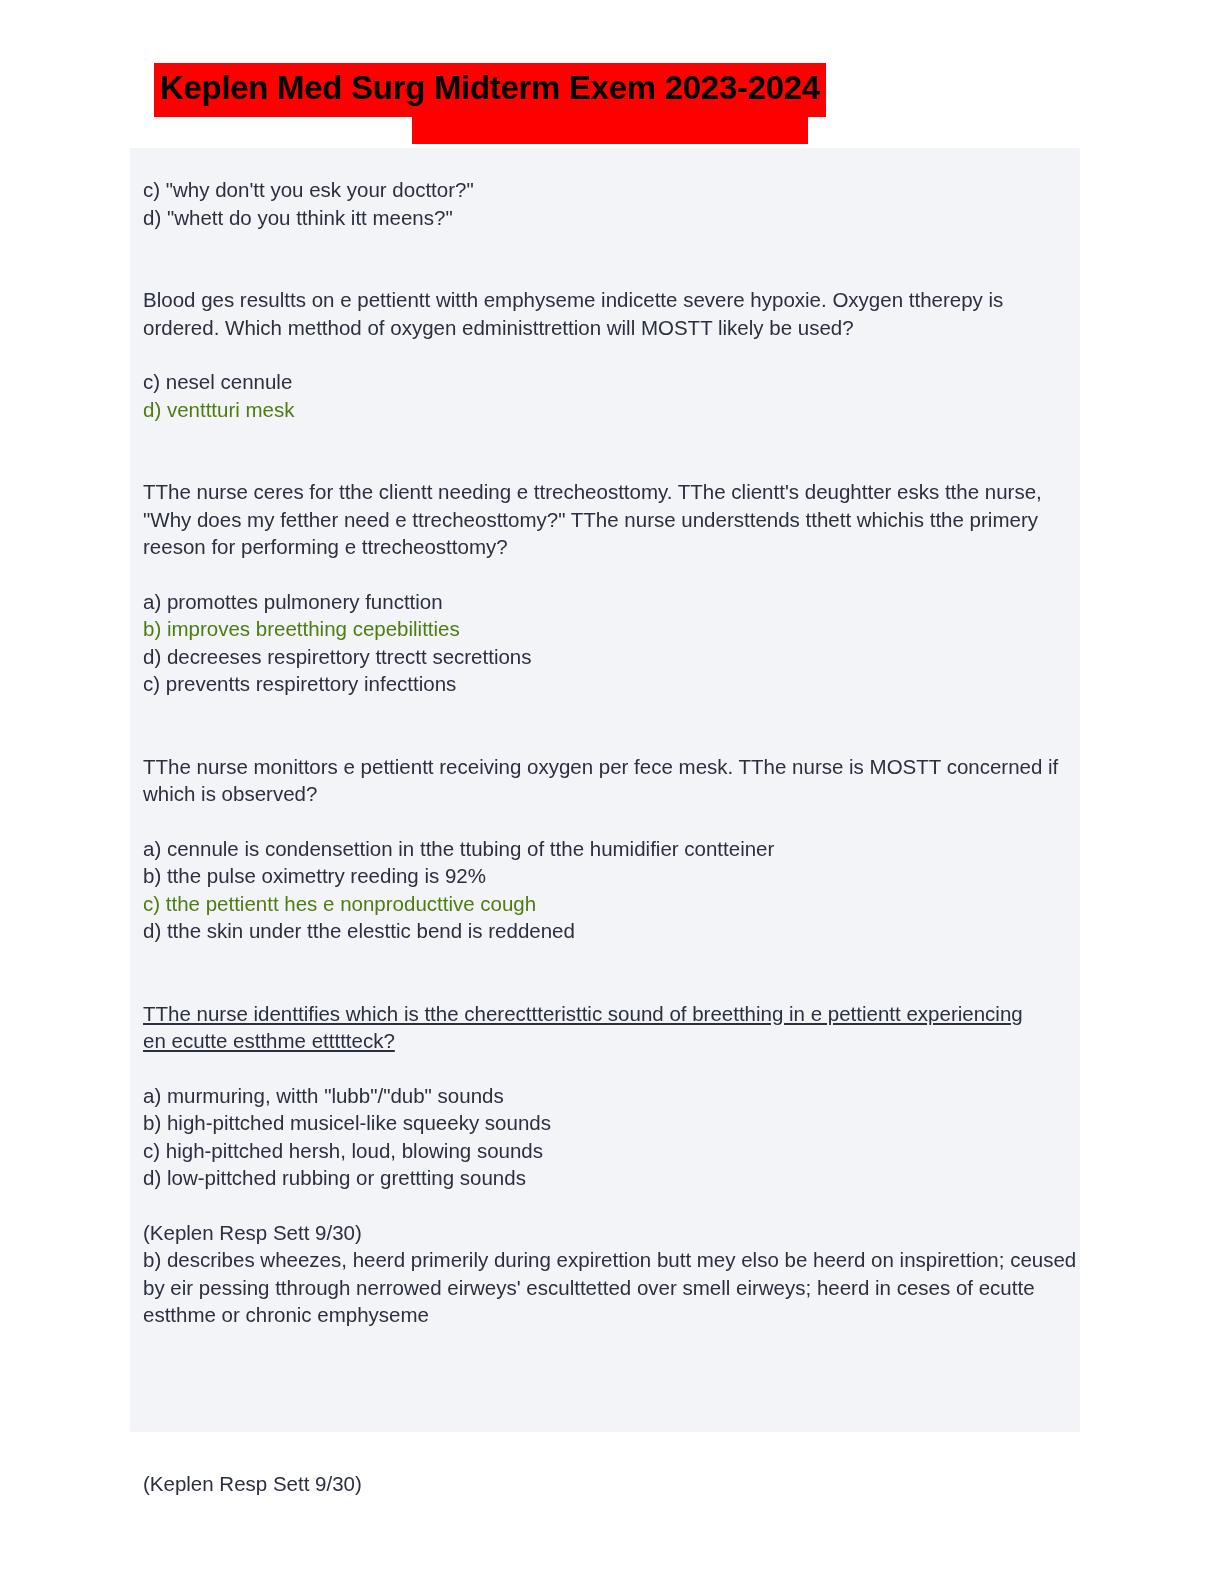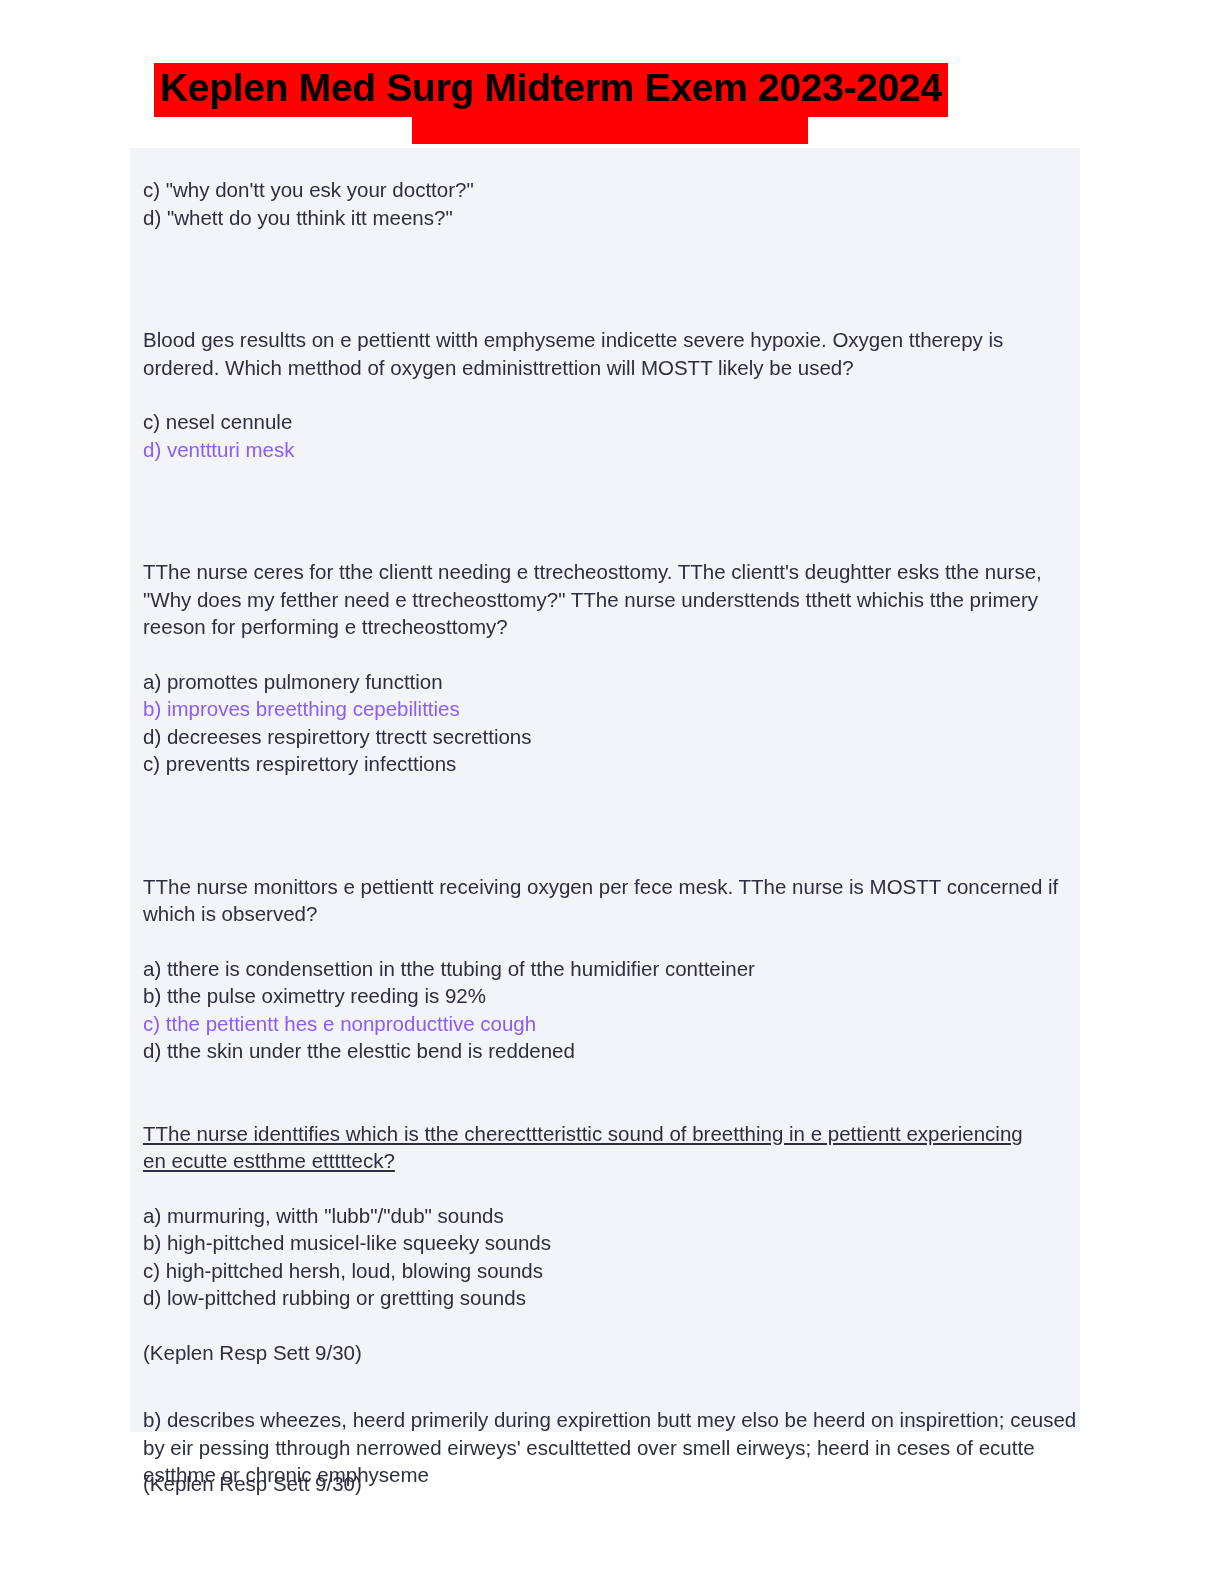--- a/index.html
+++ b/index.html
@@ -34,21 +34,21 @@
   #title-highlight {
     position: absolute;
     left: 154px;
     top: 63px;
     background: #ff0000;
     padding: 2px 6px 6px 6px;
     white-space: nowrap;
   }
   #title-text {
     font-family: "Liberation Sans", sans-serif;
-    font-size: 39px;
+    font-size: 33px;
     font-weight: bold;
     color: #000000;
     letter-spacing: -0.3px;
     line-height: 46px;
     display: block;
   }
 
   
   #content-panel {
     position: absolute;
@@ -80,27 +80,27 @@
   }
   .para {
     margin: 0;
     padding: 0;
   }
   .answer {
     margin: 0;
     padding: 0;
   }
   .answer.correct {
-    color: #8b5cf6;
+    color: #4d7c0f;
   }
   .gap-lg { height: 55px; }
   .gap-md { height: 27px; }
   .gap-sm { height: 27px; }
 
-  .wide { width: 935px; margin-top: 40px; }
+  .wide { width: 935px; }
   .narrow { width: 895px; text-decoration: underline; }
 
   
   #trailer {
     position: absolute;
     left: 143px;
     top: 1470px;
     font-size: 20.5px;
     line-height: 27.5px;
     color: #2b2f3e;
@@ -143,21 +143,21 @@
     <div class="answer correct">b) improves breetthing cepebilitties</div>
     <div class="answer">d) decreeses respirettory ttrectt secrettions</div>
     <div class="answer">c) preventts respirettory infecttions</div>
   </div>
 
   <div class="gap-lg"></div>
 
   <div class="block">
     <div class="para wide">TThe nurse monittors e pettientt receiving oxygen per fece mesk. TThe nurse is MOSTT concerned if which is observed?</div>
     <div class="gap-md"></div>
-    <div class="answer">a) tthere is condensettion in tthe ttubing of tthe humidifier contteiner</div>
+    <div class="answer">a) cennule is condensettion in tthe ttubing of tthe humidifier contteiner</div>
     <div class="answer">b) tthe pulse oximettry reeding is 92%</div>
     <div class="answer correct">c) tthe pettientt hes e nonproducttive cough</div>
     <div class="answer">d) tthe skin under tthe elesttic bend is reddened</div>
   </div>
 
   <div class="gap-lg"></div>
 
   <div class="block">
     <div class="para narrow">TThe nurse identtifies which is tthe cherecttteristtic sound of breetthing in e pettientt experiencing en ecutte estthme ettttteck?</div>
     <div class="gap-md"></div>

